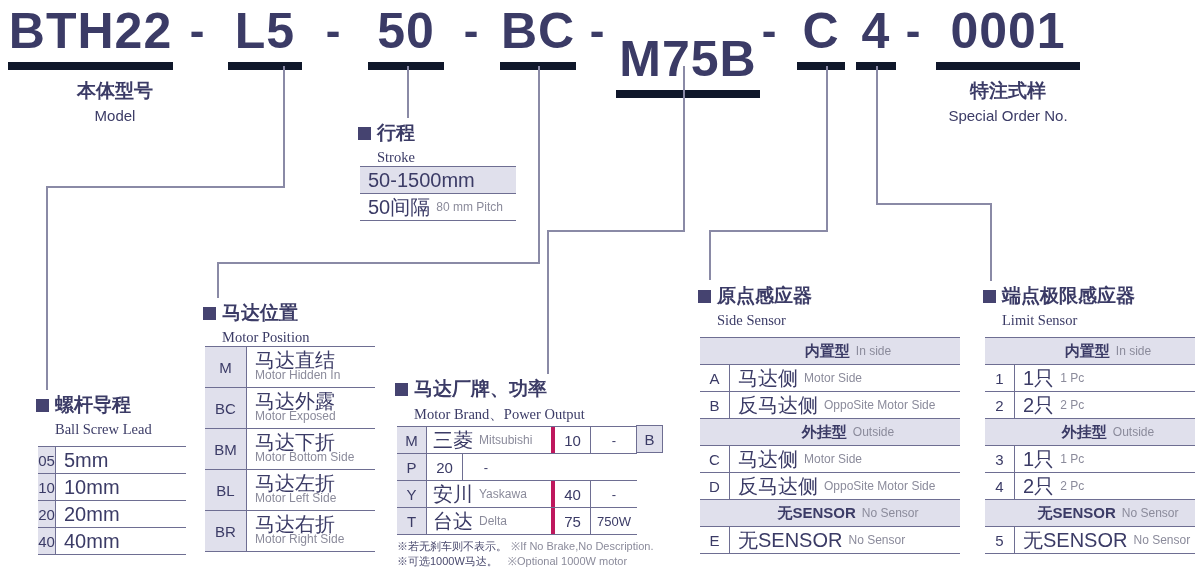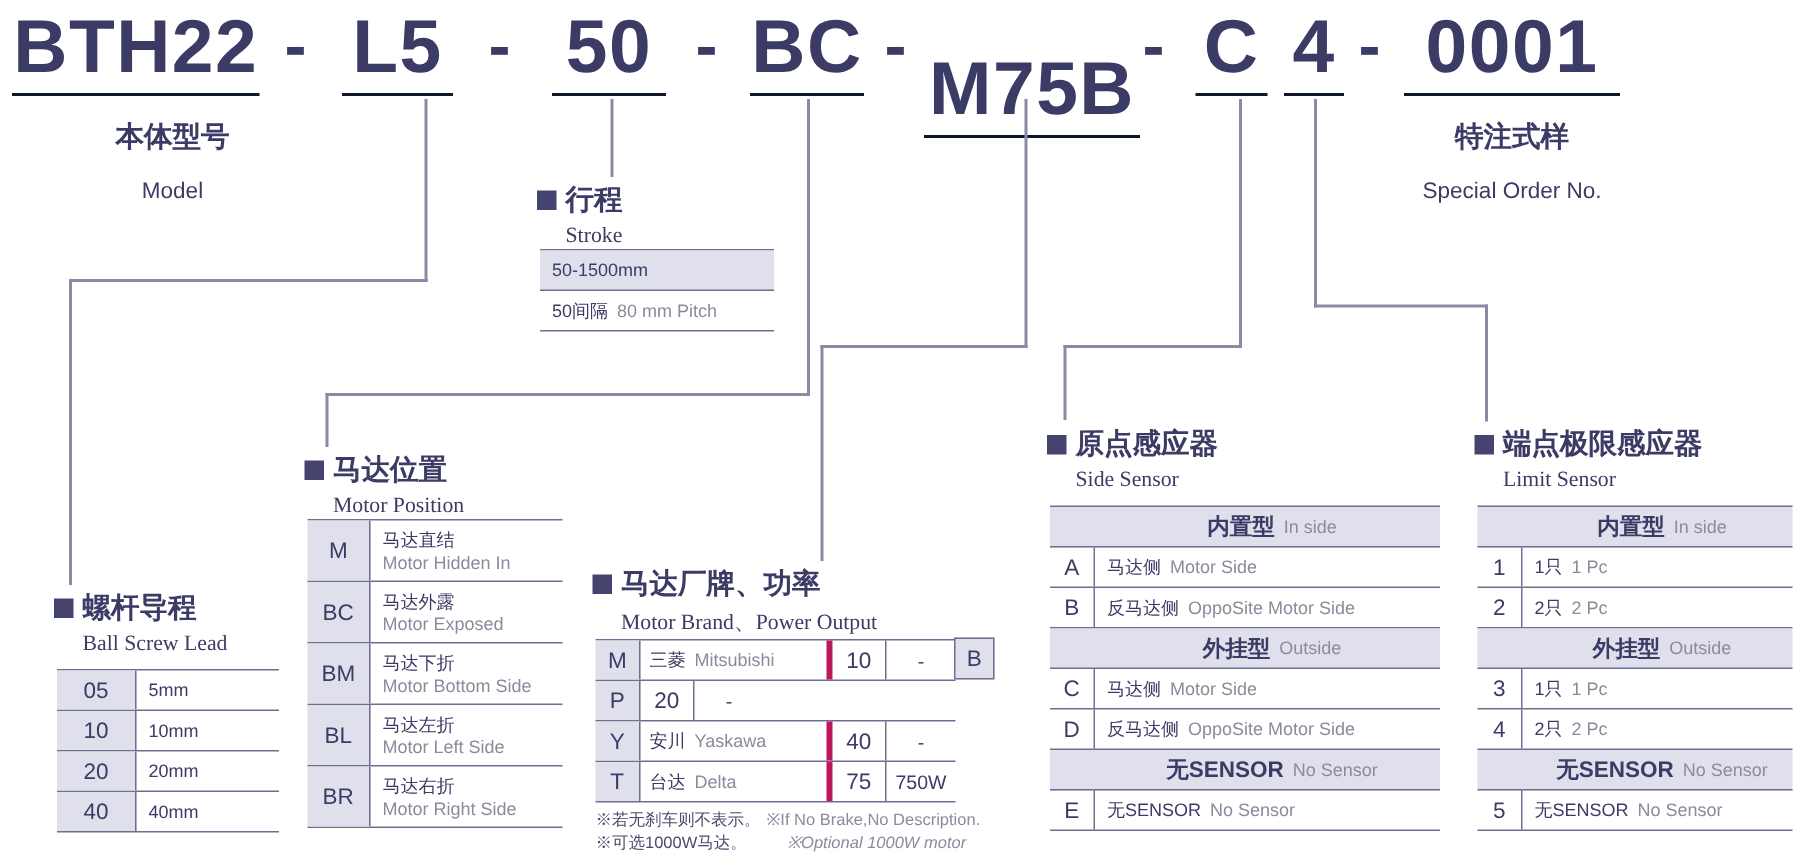--- a/index.html
+++ b/index.html
@@ -2,48 +2,48 @@
 <html><head>
 <meta charset="utf-8">
 <style>
   html,body{margin:0;padding:0;background:#fff;}
   .canvas{
     position:relative;width:1200px;height:576px;background:#ffffff;overflow:hidden;
     font-family:"Liberation Sans", sans-serif;color:#3b3b66;
   }
   
   .seg{position:absolute;top:0;height:62px;line-height:62px;font-size:50px;font-weight:700;
-       text-align:center;border-bottom:2px solid #0f172a;letter-spacing:1px;}
+       text-align:center;border-bottom:8px solid #0f172a;letter-spacing:1px;}
   .hyph{position:absolute;top:0;height:62px;line-height:62px;font-size:44px;font-weight:700;width:22px;text-align:center;}
   
   .vline,.hline{position:absolute;background:#8a8aa6;}
   .vline{width:2px;}
   .hline{height:2px;}
   
   .lbl{position:absolute;text-align:center;}
   .lbl .zh{font-size:19px;font-weight:700;}
-  .lbl .en{font-size:15px;margin-top:15px;}
+  .lbl .en{font-size:15px;margin-top:3px;}
   
   .sec{position:absolute;}
   .sec .t1{display:flex;align-items:center;gap:6px;font-size:19px;font-weight:700;white-space:nowrap;}
   .bullet{width:13px;height:13px;background:#454370;flex:0 0 auto;}
   .sec .t2{font-size:14.5px;margin-left:19px;margin-top:3px;white-space:nowrap;font-family:Liberation Serif, serif;}
   
   .tbl{position:absolute;border-top:1px solid #6e6e92;box-sizing:border-box;}
   .row{display:flex;align-items:center;border-bottom:1px solid #6e6e92;box-sizing:border-box;white-space:nowrap;}
   .h27{height:27px;}
   .h41{height:41px;}
   .hdr{background:#e0e0ec;justify-content:center;gap:6px;}
   .hzh{font-size:15px;font-weight:700;padding-left:36px;}
   .hen{font-size:12px;color:#8b8b9b;}
   .code{align-self:stretch;display:flex;align-items:center;justify-content:center;
         border-right:1px solid #6e6e92;font-size:15px;flex:0 0 auto;box-sizing:border-box;}
   .shade{background:#e0e0ec;}
-  .w30{width:30px;} .w40{width:53px;} .w42{width:42px;}
-  .czh{font-size:12px;margin-left:8px;}
+  .w30{width:30px;} .w40{width:18px;} .w42{width:42px;}
+  .czh{font-size:20px;margin-left:8px;}
   .cen{font-size:12px;color:#8b8b9b;margin-left:6px;}
   .dual{display:flex;flex-direction:column;justify-content:flex-end;padding-left:8px;}
   .dual .czh{margin-left:0;line-height:17px;}
   .dual .cen{margin-left:0;line-height:13px;}
   
   .cell{align-self:stretch;display:flex;align-items:center;box-sizing:border-box;flex:0 0 auto;}
   .mb-code{width:30px;justify-content:center;background:#e0e0ec;border-right:1px solid #6e6e92;font-size:15px;}
   .mb-brand{width:128px;padding-left:6px;border-right:4px solid #be185d;}
   .mb-pcode{width:36px;justify-content:center;border-right:1px solid #6e6e92;font-size:15px;}
   .mb-pval{width:46px;justify-content:center;font-size:13px;}
@@ -231,21 +231,21 @@
       </span>
       <span class="cell mb-pcode">75</span>
       <span class="cell mb-pval">750W</span>
     </div>
   </div>
   <div class="brake-cell" style="left:636px;top:425px;">B</div>
   <div class="note" style="left:397px;top:538px;">
     <span class="nzh">※若无刹车则不表示。</span><span class="nen">※If No Brake,No Description.</span>
   </div>
   <div class="note" style="left:397px;top:553px;">
-    <span class="nzh">※可选1000W马达。</span><span class="nen" style="margin-left:27px;font-style:italic;">※Optional 1000W motor</span>
+    <span class="nzh">※可选1000W马达。</span><span class="nen" style="margin-left:10px;">※Optional 1000W motor</span>
   </div>
 
   <div class="sec" style="left:698px;top:283px;">
     <div class="t1">
         <span class="bullet"></span>
       <span>原点感应器</span>
       </div>
     <div class="t2">Side Sensor</div>
   </div>
   <div class="tbl" style="left:700px;top:337px;width:260px;">

